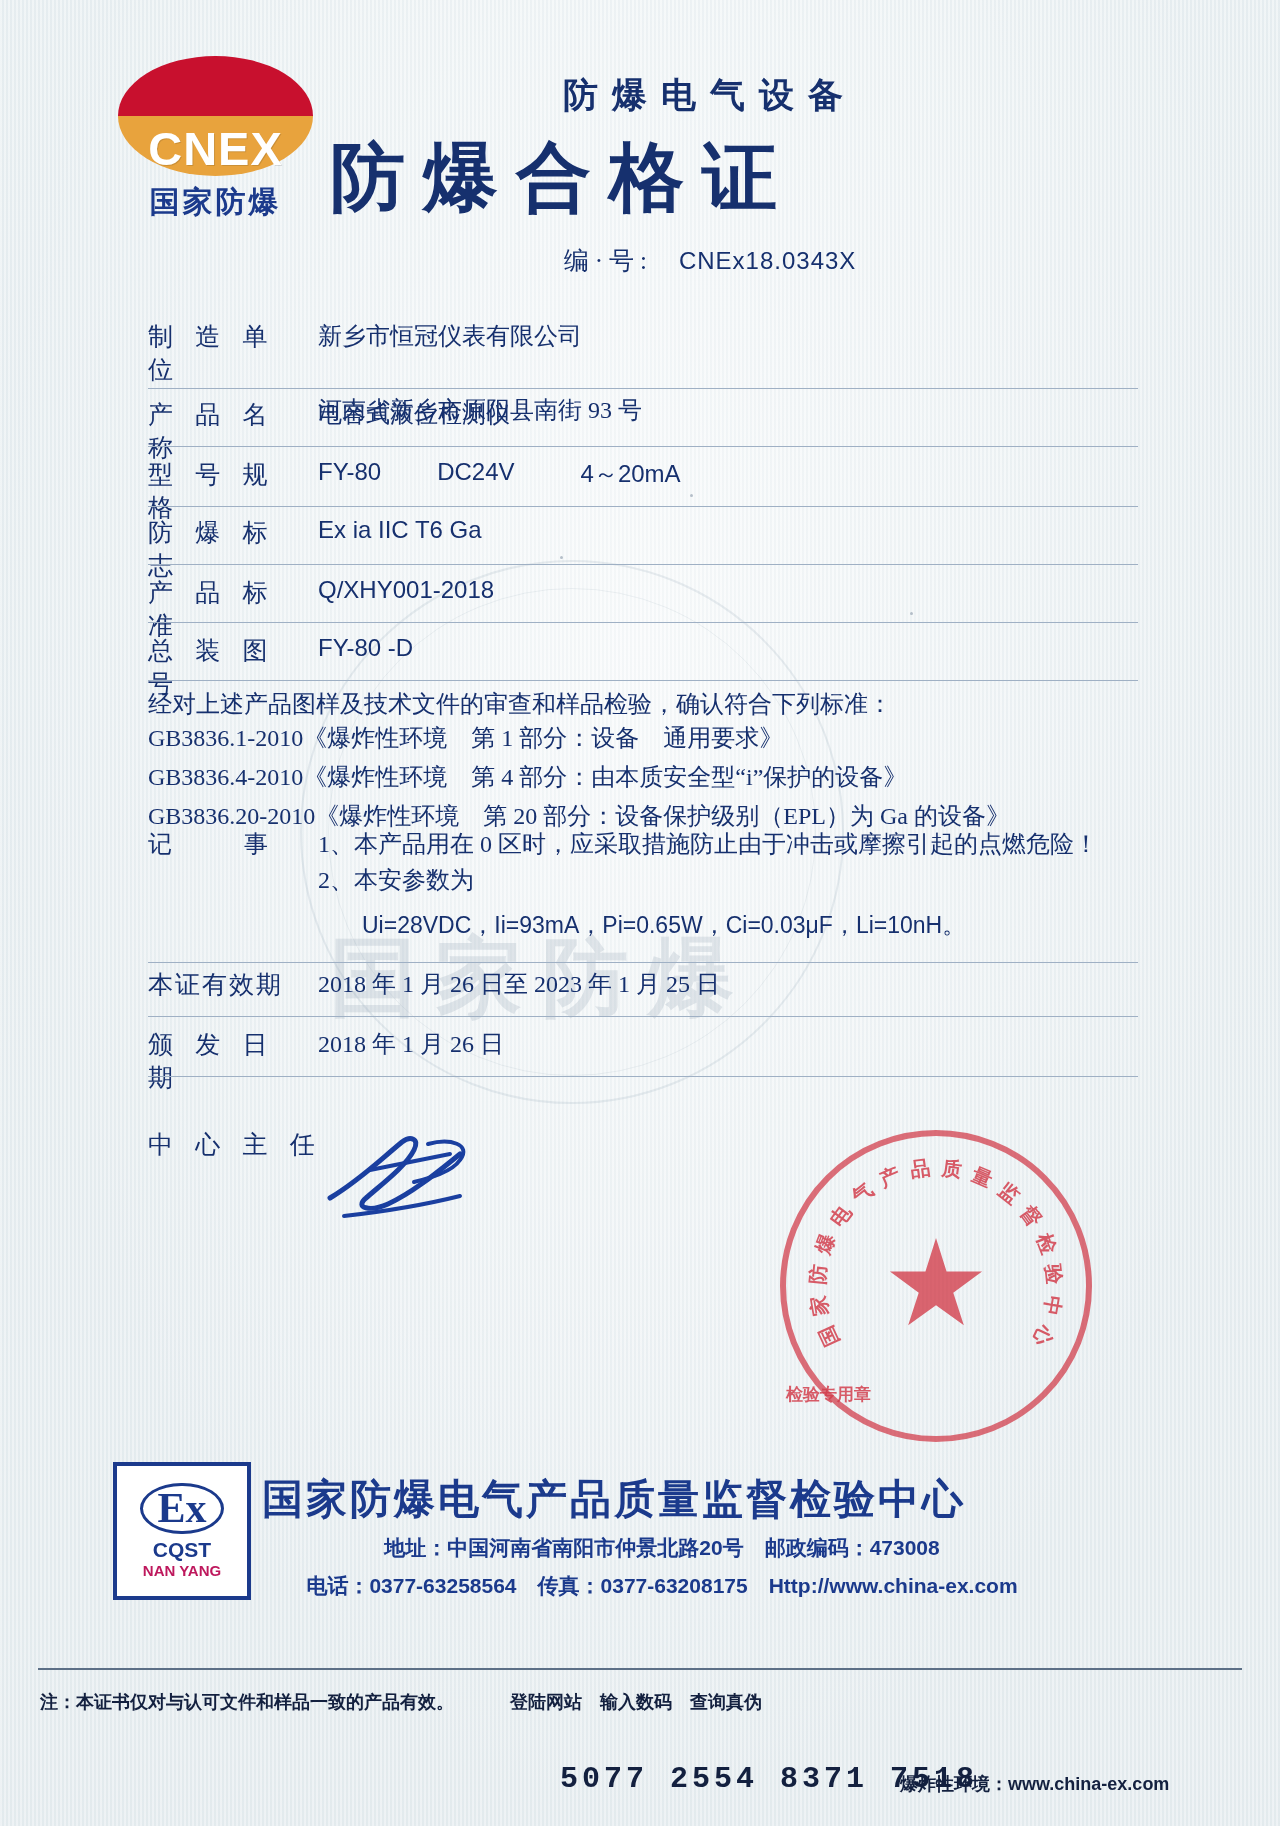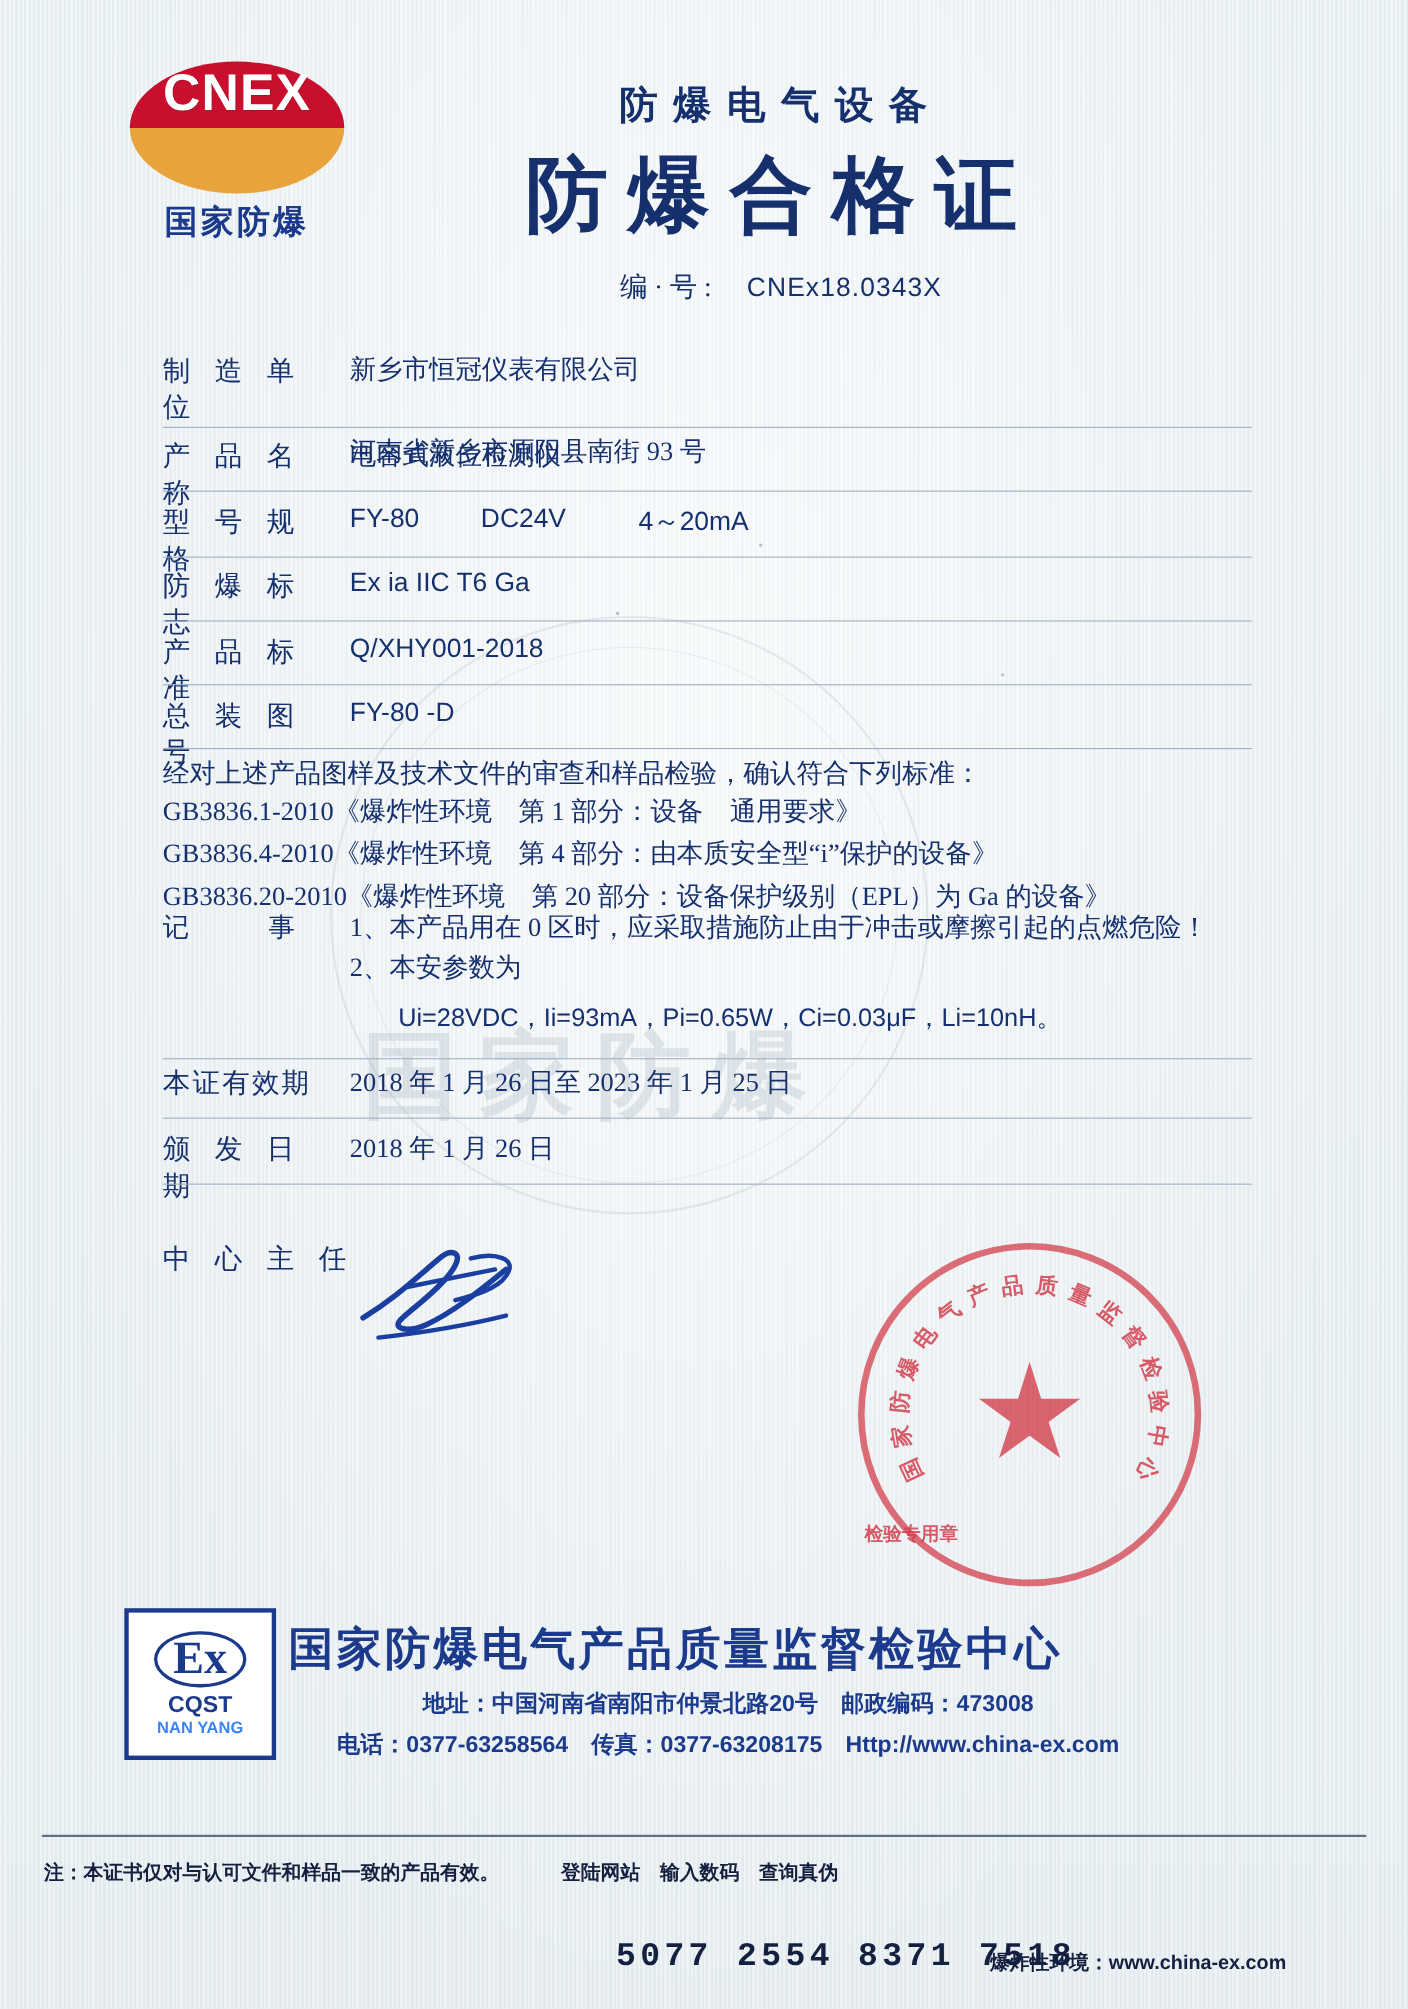--- a/index.html
+++ b/index.html
@@ -40,38 +40,38 @@
     font-weight:bold;pointer-events:none;white-space:nowrap;
   }
 
   
   .logo{
     position:absolute;left:118px;top:56px;width:195px;text-align:center;
   }
   .logo-oval{
     width:195px;height:120px;border-radius:50%;
     background:linear-gradient(180deg,#c8102e 0 50%, #e8a33d 50% 100%);
-    display:flex;align-items:flex-start;justify-content:center;
+    display:flex;align-items:flex-end;justify-content:center;
   }
   .logo-oval span{
     font-family:"Liberation Sans", sans-serif;
     font-weight:bold;font-size:47px;color:#ffffff;letter-spacing:1px;
     text-shadow:1px 1px 0 rgba(0,0,0,0.12);
   }
   .logo-sub{
     margin-top:6px;font-family:"Liberation Sans", sans-serif;
     font-size:30px;font-weight:bold;color:#1b3a8c;letter-spacing:3px;
   }
   .title-small{
     position:absolute;left:330px;top:72px;width:760px;text-align:center;
     font-family:"Liberation Sans", sans-serif;
     font-size:35px;font-weight:bold;color:#16306e;letter-spacing:14px;
   }
   .title-big{
-    position:absolute;left:330px;top:128px;width:760px;text-align:center;
+    position:absolute;left:330px;top:128px;width:760px;text-align:left;
     font-family:"Liberation Sans", sans-serif;
     font-size:75px;font-weight:bold;color:#16306e;letter-spacing:18px;
   }
   .cert-no{
     position:absolute;left:330px;top:244px;width:760px;text-align:center;
     font-size:25px;color:#16306e;letter-spacing:2px;
   }
   .cert-no .lbl{letter-spacing:6px;}
   .cert-no .val{font-family:"Liberation Sans", sans-serif;font-size:24px;margin-left:26px;letter-spacing:1px;}
 
@@ -148,21 +148,21 @@
   .footer-logo{
     position:absolute;left:113px;top:1462px;width:130px;height:130px;
     border:4px solid #1b3a8c;background:#ffffff;
     display:flex;flex-direction:column;align-items:center;justify-content:center;
   }
   .footer-logo .ex{
     font-family:"Liberation Serif", serif;font-size:42px;font-weight:bold;color:#1b3a8c;
     border:3px solid #1b3a8c;border-radius:50%;padding:0 14px;line-height:1.08;
   }
   .footer-logo .cqst{font-family:"Liberation Sans", sans-serif;font-size:21px;font-weight:bold;color:#1b3a8c;margin-top:4px;}
-  .footer-logo .ny{font-family:"Liberation Sans", sans-serif;font-size:15px;font-weight:bold;color:#3b82f6;}
+  .footer-logo .ny{font-family:"Liberation Sans", sans-serif;font-size:15px;font-weight:bold;color:#be185d;}
   .org-name{
     position:absolute;left:262px;top:1472px;width:780px;
     font-family:"Liberation Sans", sans-serif;font-size:41px;font-weight:bold;color:#1b3a8c;letter-spacing:3px;
   }
   .org-addr{
     position:absolute;left:262px;top:1534px;width:800px;text-align:center;
     font-family:"Liberation Sans", sans-serif;font-size:21px;font-weight:bold;color:#1b3a8c;
   }
   .org-tel{
     position:absolute;left:262px;top:1572px;width:800px;text-align:center;

